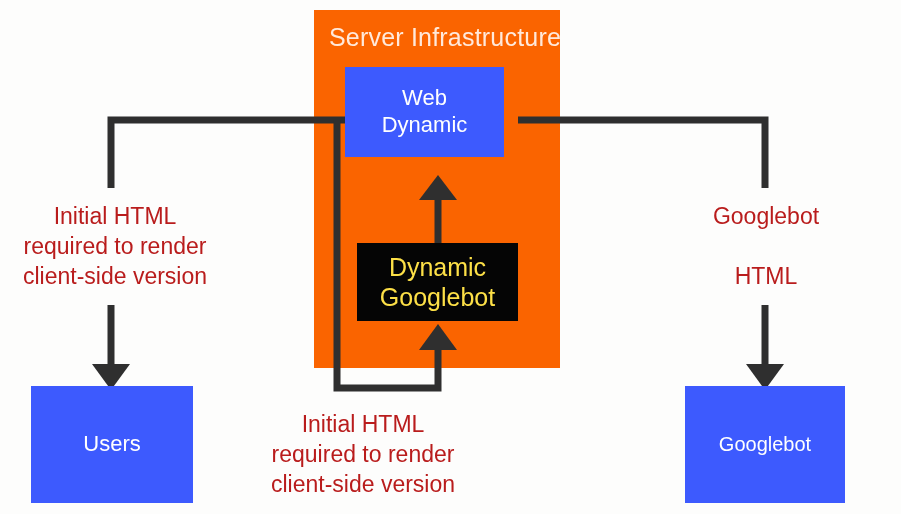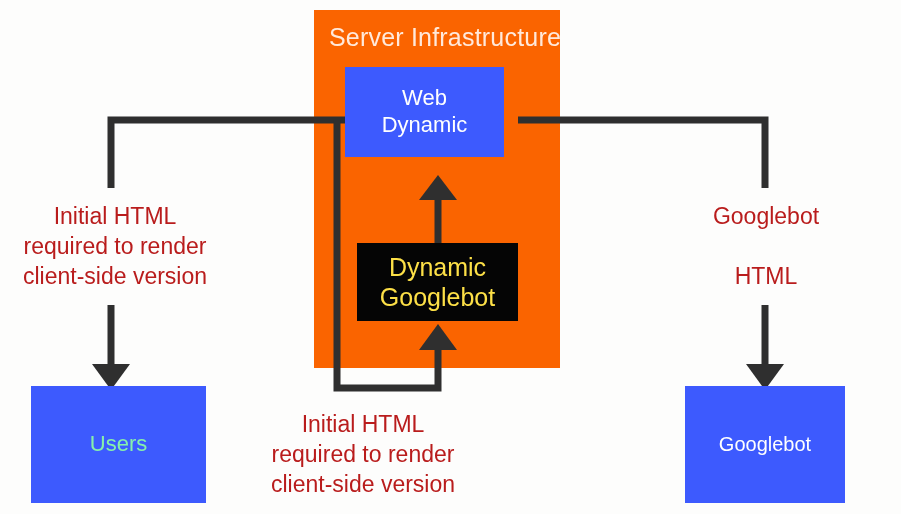--- a/index.html
+++ b/index.html
@@ -67,24 +67,24 @@
     top: 243px;
     width: 161px;
     height: 78px;
     background: #050505;
     color: #fde047;
     font-size: 25px;
   }
   #users-box {
     left: 31px;
     top: 386px;
-    width: 175px;
+    width: 162px;
     height: 117px;
     background: #3d5afe;
-    color: #86efac;
+    color: #ffffff;
     font-size: 22px;
   }
   #googlebot-box {
     left: 685px;
     top: 386px;
     width: 160px;
     height: 117px;
     background: #3d5afe;
     color: #ffffff;
     font-size: 20px;

